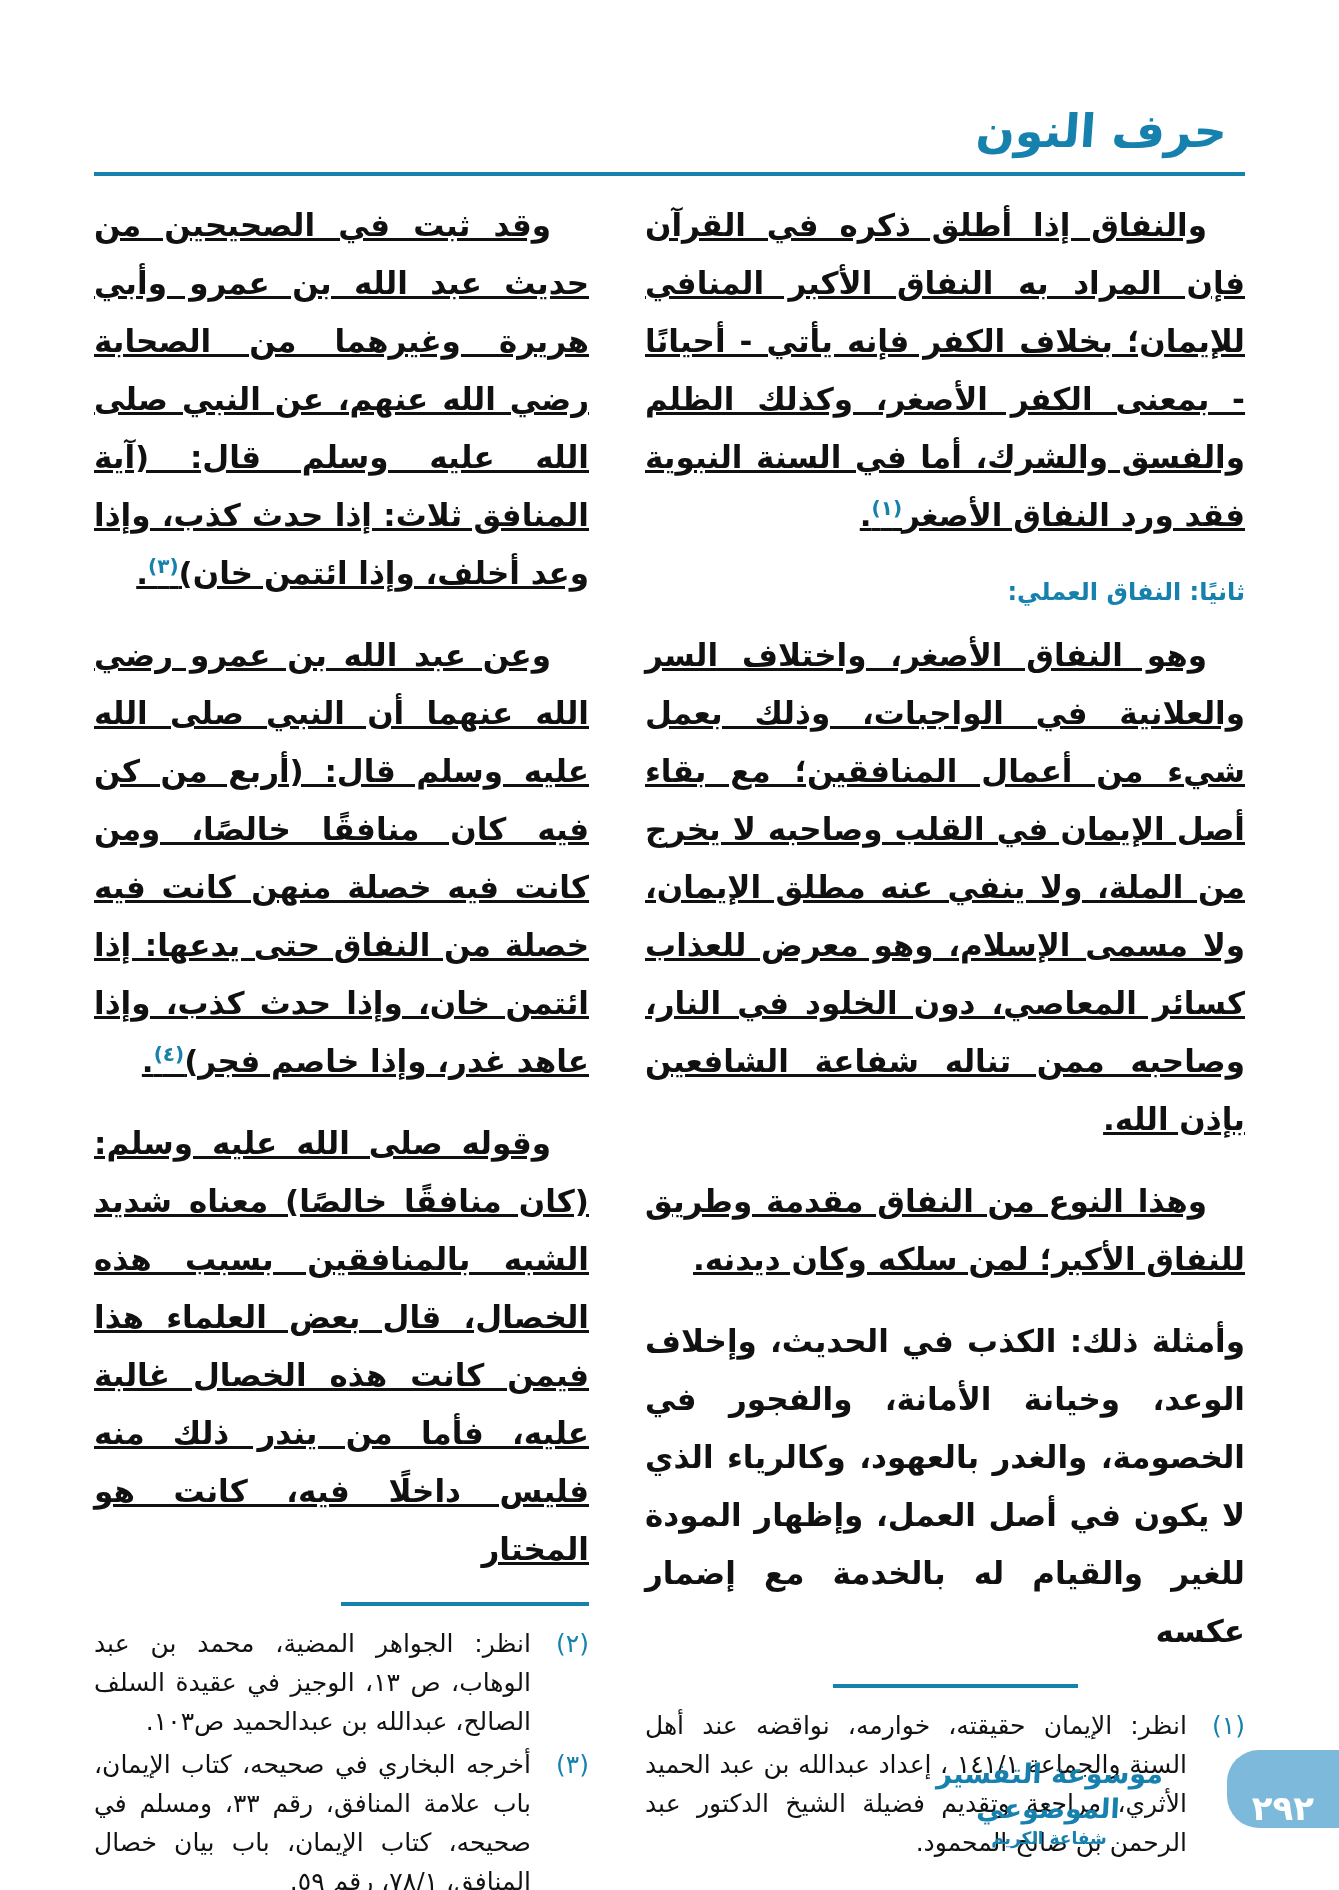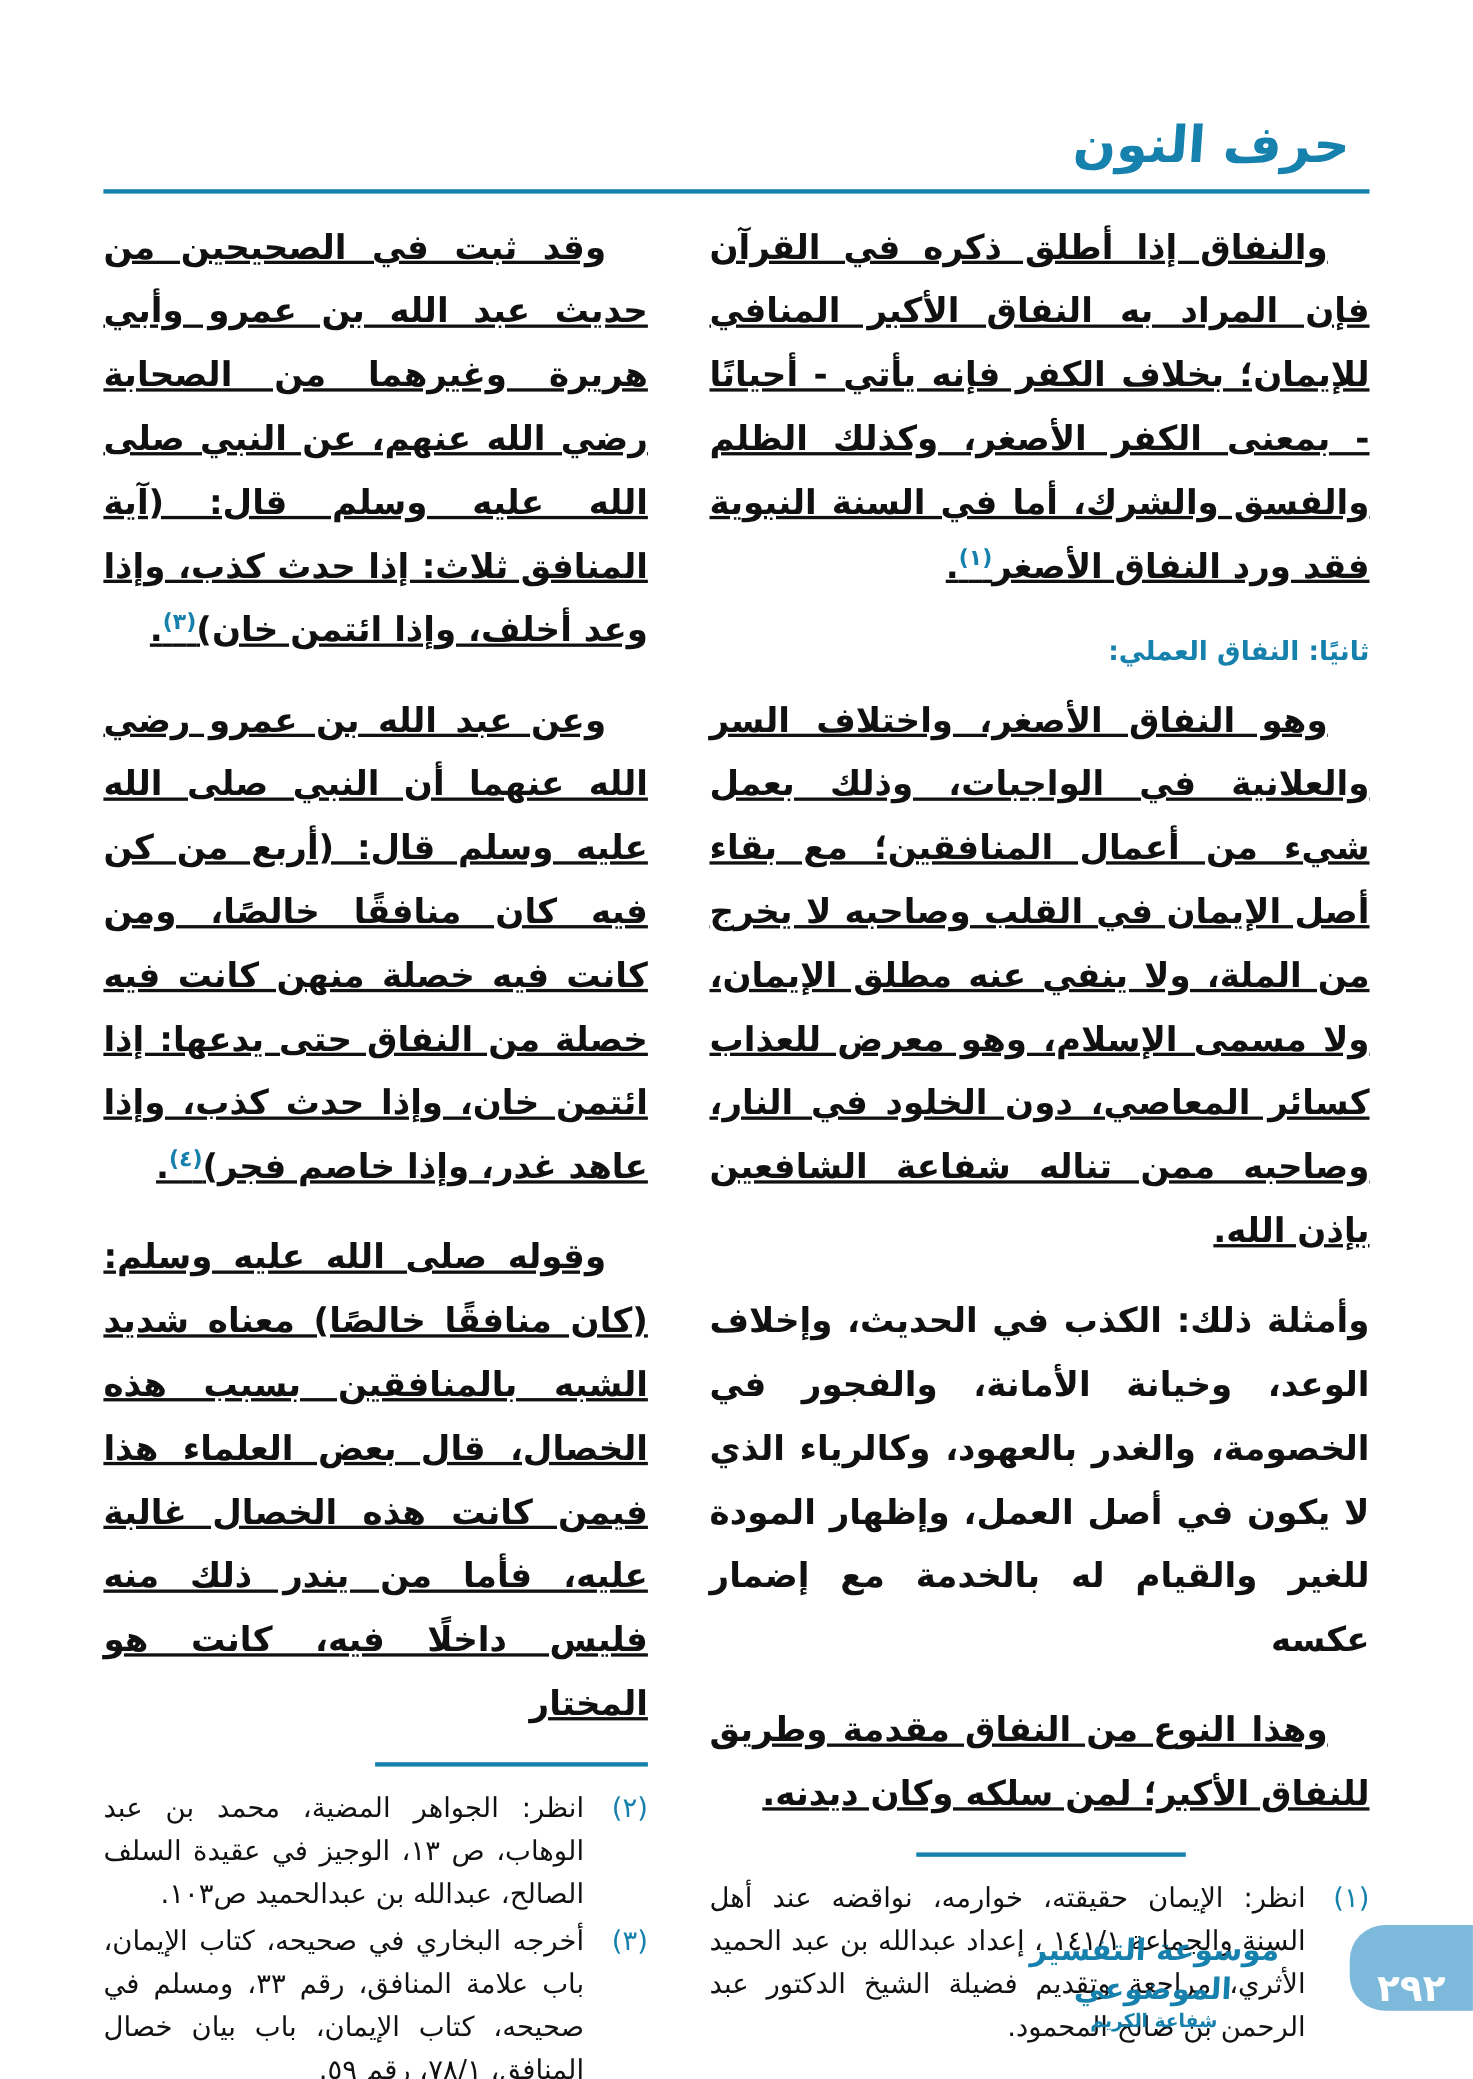--- a/index.html
+++ b/index.html
@@ -152,22 +152,22 @@
 
   <div class="page-title">حرف النون</div>
 
   <div class="header-rule"></div>
 
   <div class="content">
     <div class="col col-right">
         <p class="body-p indent">والنفاق إذا أطلق ذكره في القرآن فإن المراد به النفاق الأكبر المنافي للإيمان؛ بخلاف الكفر فإنه يأتي - أحيانًا - بمعنى الكفر الأصغر، وكذلك الظلم والفسق والشرك، أما في السنة النبوية فقد ورد النفاق الأصغر<span class="fn-mark">(١)</span>.</p>
         <div class="section-heading">ثانيًا: النفاق العملي:</div>
         <p class="body-p indent">وهو النفاق الأصغر، واختلاف السر والعلانية في الواجبات، وذلك بعمل شيء من أعمال المنافقين؛ مع بقاء أصل الإيمان في القلب وصاحبه لا يخرج من الملة، ولا ينفي عنه مطلق الإيمان، ولا مسمى الإسلام، وهو معرض للعذاب كسائر المعاصي، دون الخلود في النار، وصاحبه ممن تناله شفاعة الشافعين بإذن الله.</p>
+        <p class="body-p indent">وهذا النوع من النفاق مقدمة وطريق للنفاق الأكبر؛ لمن سلكه وكان ديدنه.</p>
         <p class="body-p">وأمثلة ذلك: الكذب في الحديث، وإخلاف الوعد، وخيانة الأمانة، والفجور في الخصومة، والغدر بالعهود، وكالرياء الذي لا يكون في أصل العمل، وإظهار المودة للغير والقيام له بالخدمة مع إضمار عكسه</p>
-        <p class="body-p indent">وهذا النوع من النفاق مقدمة وطريق للنفاق الأكبر؛ لمن سلكه وكان ديدنه.</p>
         <div class="fn-sep"></div>
         <div class="fn-block">
           <div class="fn"><span class="fn-num">(١)</span><span>انظر: الإيمان حقيقته، خوارمه، نواقضه عند أهل السنة والجماعة ١٤١/١ ، إعداد عبدالله بن عبد الحميد الأثري، مراجعة وتقديم فضيلة الشيخ الدكتور عبد الرحمن بن صالح المحمود.</span></div>
         </div>
       </div>
     <div class="col col-left">
         <p class="body-p indent">وقد ثبت في الصحيحين من حديث عبد الله بن عمرو وأبي هريرة وغيرهما من الصحابة رضي الله عنهم، عن النبي صلى الله عليه وسلم قال: (آية المنافق ثلاث: إذا حدث كذب، وإذا وعد أخلف، وإذا ائتمن خان)<span class="fn-mark">(٣)</span>.</p>
         <p class="body-p indent">وعن عبد الله بن عمرو رضي الله عنهما أن النبي صلى الله عليه وسلم قال: (أربع من كن فيه كان منافقًا خالصًا، ومن كانت فيه خصلة منهن كانت فيه خصلة من النفاق حتى يدعها: إذا ائتمن خان، وإذا حدث كذب، وإذا عاهد غدر، وإذا خاصم فجر)<span class="fn-mark">(٤)</span>.</p>
         <p class="body-p indent">وقوله صلى الله عليه وسلم: (كان منافقًا خالصًا) معناه شديد الشبه بالمنافقين بسبب هذه الخصال، قال بعض العلماء هذا فيمن كانت هذه الخصال غالبة عليه، فأما من يندر ذلك منه فليس داخلًا فيه، كانت هو المختار</p>
         <div class="fn-sep"></div>

